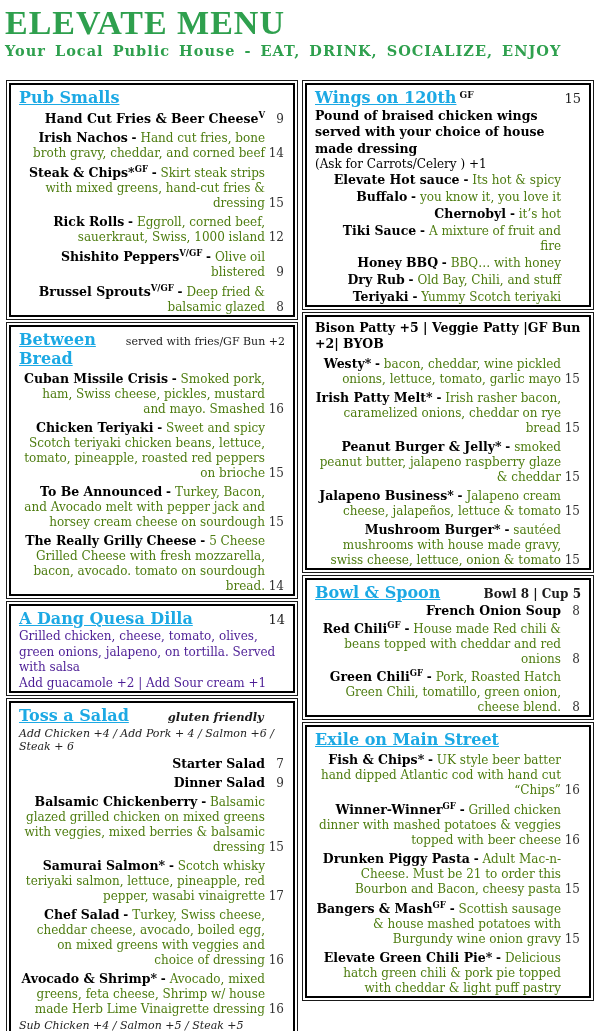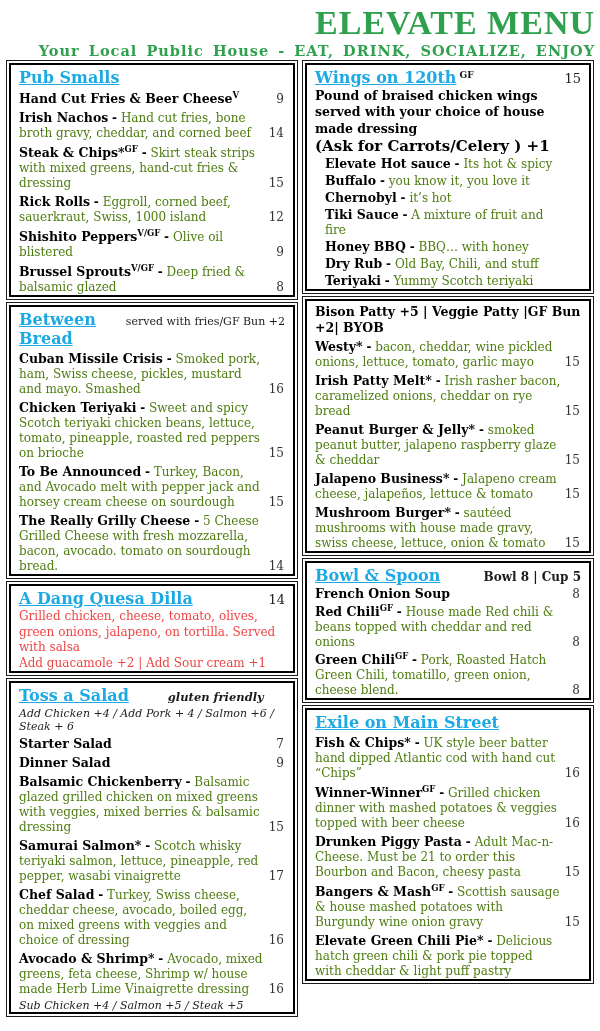--- a/index.html
+++ b/index.html
@@ -1,54 +1,54 @@
 <!DOCTYPE html>
 <html style="--green: #2FA04E; --cyan: #1CA9E4;"><head>
 <meta charset="utf-8">
 <style>
   :root { --green:#2FA04E; --cyan:#1CA9E4; }
   * { box-sizing:border-box; }
   html,body { margin:0; padding:0; background:#fff; }
   body { width:600px; font-family:"DejaVu Serif", serif; }
   .page { width:600px; min-height:1031px; padding:4px 5px 8px; }
 
-  .masthead { text-align:right; margin:2px 0 0; }
+  .masthead { text-align:left; margin:2px 0 20px; }
   .title { font-family:"Liberation Serif", serif; font-weight:bold; color:var(--green);
            font-size:34px; line-height:1.0; letter-spacing:1px; }
   .subtitle { color:var(--green); font-weight:bold; font-size:14.5px; letter-spacing:1px;
               word-spacing:3px; margin-top:2px; }
 
   .cols { display:flex; gap:2px; }
   .col { flex:1; display:flex; flex-direction:column; }
 
   .box { border:2px solid #000; outline:1px solid #1a1a1a; outline-offset:2px;
          margin:4px; padding:3px 8px 0; background:#fff; }
 
   .sec-head { display:flex; align-items:baseline; gap:3px; margin-bottom:1px; }
   .sec-title { font-size:16px; font-weight:bold; color:var(--cyan); text-decoration:underline; }
   .sec-sup { font-size:9px; font-weight:bold; color:#111; position:relative; top:-5px; }
   .sec-note { margin-left:auto; font-size:11px; color:#1a1a1a; white-space:nowrap; }
   .sec-note.bold { font-weight:bold; font-size:12px; }
   .sec-note.italic { font-style:italic; font-weight:bold; font-size:11.5px;margin-left:36px; }
   .sec-price { margin-left:auto; font-size:13px; color:#222; }
 
   .item { position:relative; margin-top:3px; padding-right:20px;
-          font-size:12px; line-height:1.25; color:#3a3a3a; }
+          font-size:12px; line-height:1.25; color:#3a3a3a;text-align:right; }
   .item.tight { margin-top:1px; }
   .iname { font-weight:bold; color:#000; font-size:12.5px; }
   .isup  { font-size:8.5px; font-weight:bold; color:#000; }
   .idash { font-weight:bold; color:#000; }
   .idesc { color:#4d7c0f; }
   .iprice { position:absolute; right:1px; bottom:0; color:#333; font-size:12px; }
 
   .indent .item { padding-left:10px; }
 
   .boldline { font-weight:bold; color:#000; font-size:12.5px; line-height:1.3; }
-  .plainline { font-size:12px; color:#ef4444; line-height:1.3; }
-  .smallnote { font-weight:bold; font-size:15px; color:#000; line-height:1.2; }
+  .plainline { font-size:12px; color:#4c1d95; line-height:1.3; }
+  .smallnote { font-weight:normal; font-size:12px; color:#000; line-height:1.2; }
   .italicline { font-style:italic; font-size:11px; color:#222; margin-top:2px; }
 </style>
 </head>
 <body>
 
 <div class="page">
 
   <div class="masthead">
     <div class="title">ELEVATE MENU</div>
     <div class="subtitle">Your Local Public House -  EAT, DRINK, SOCIALIZE, ENJOY</div>

